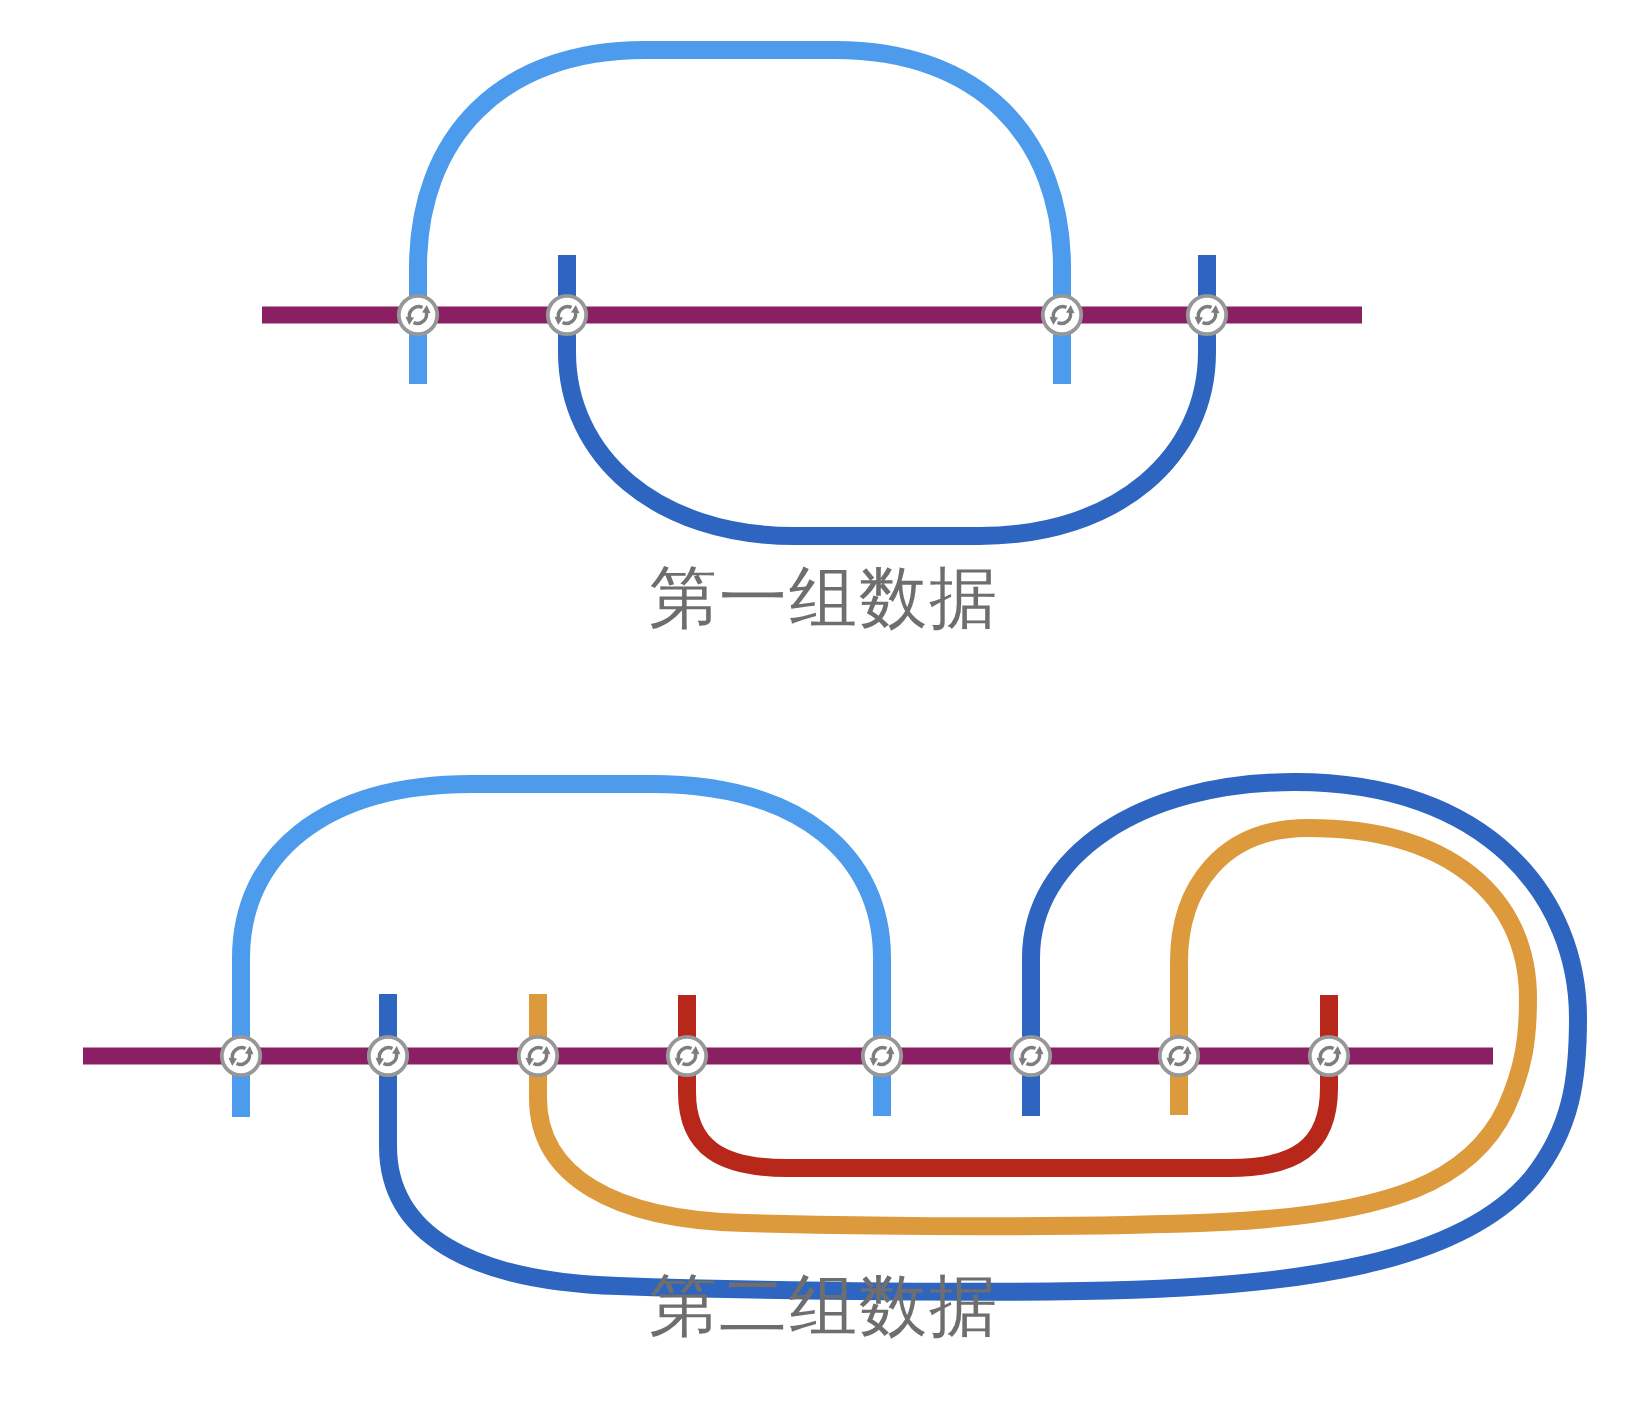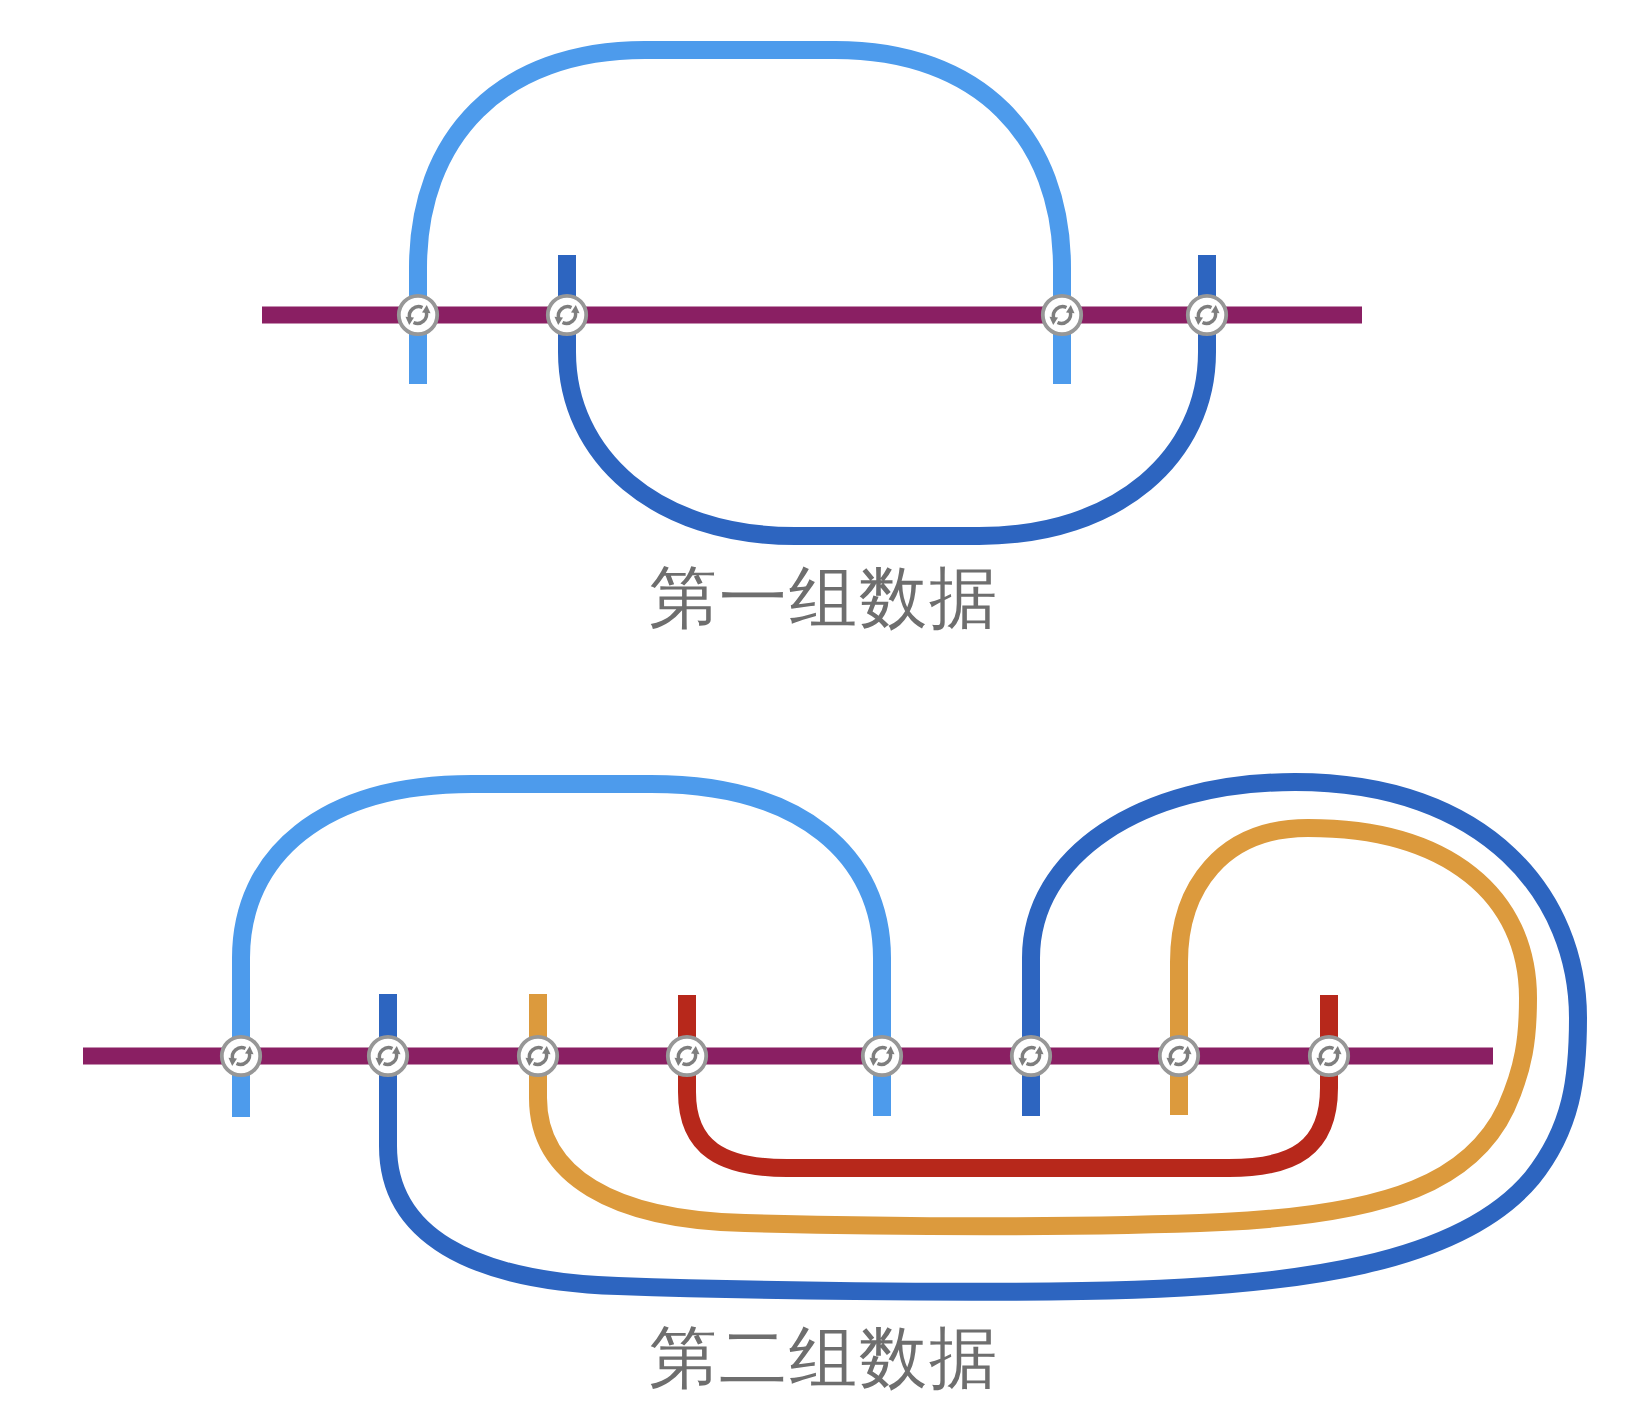--- a/index.html
+++ b/index.html
@@ -17,21 +17,21 @@
     left:0;
     width:1648px;
     text-align:center;
     font-size:68px;
     letter-spacing:2px;
     color:#6E6E6E;
     font-weight:400;
     user-select:none;
   }
   #label-group-1{top:553px;}
-  #label-group-2{top:1313px;}
+  #label-group-2{top:1261px;}
 </style>
 </head>
 <body>
 
 <div class="canvas">
 
   <svg id="diagram-svg" width="1648" height="1414" viewBox="0 0 1648 1414">
     <defs>
       <symbol id="sync-node-symbol" viewBox="0 0 44 44">
         <circle cx="22" cy="22" r="19.2" fill="#FFFFFF" stroke="#979797" stroke-width="3.8"></circle>

